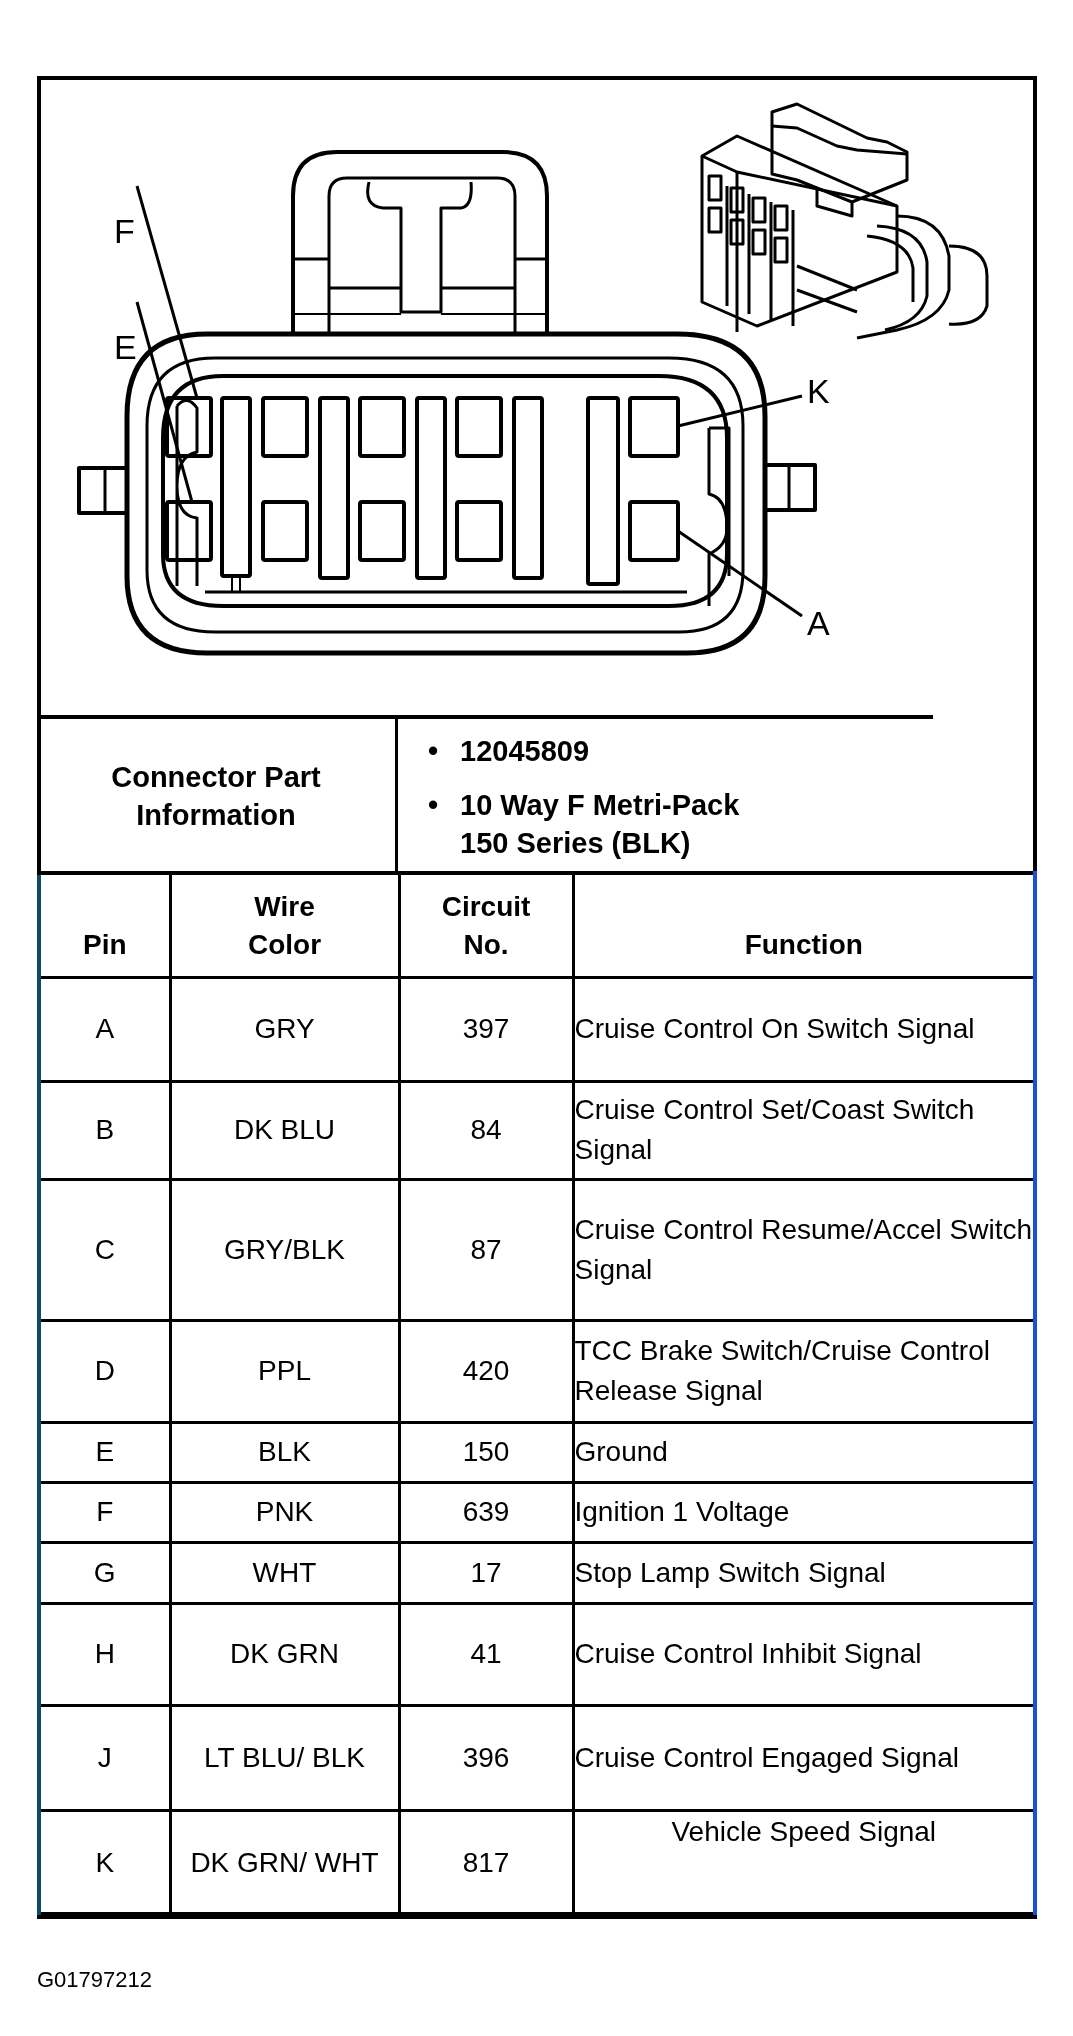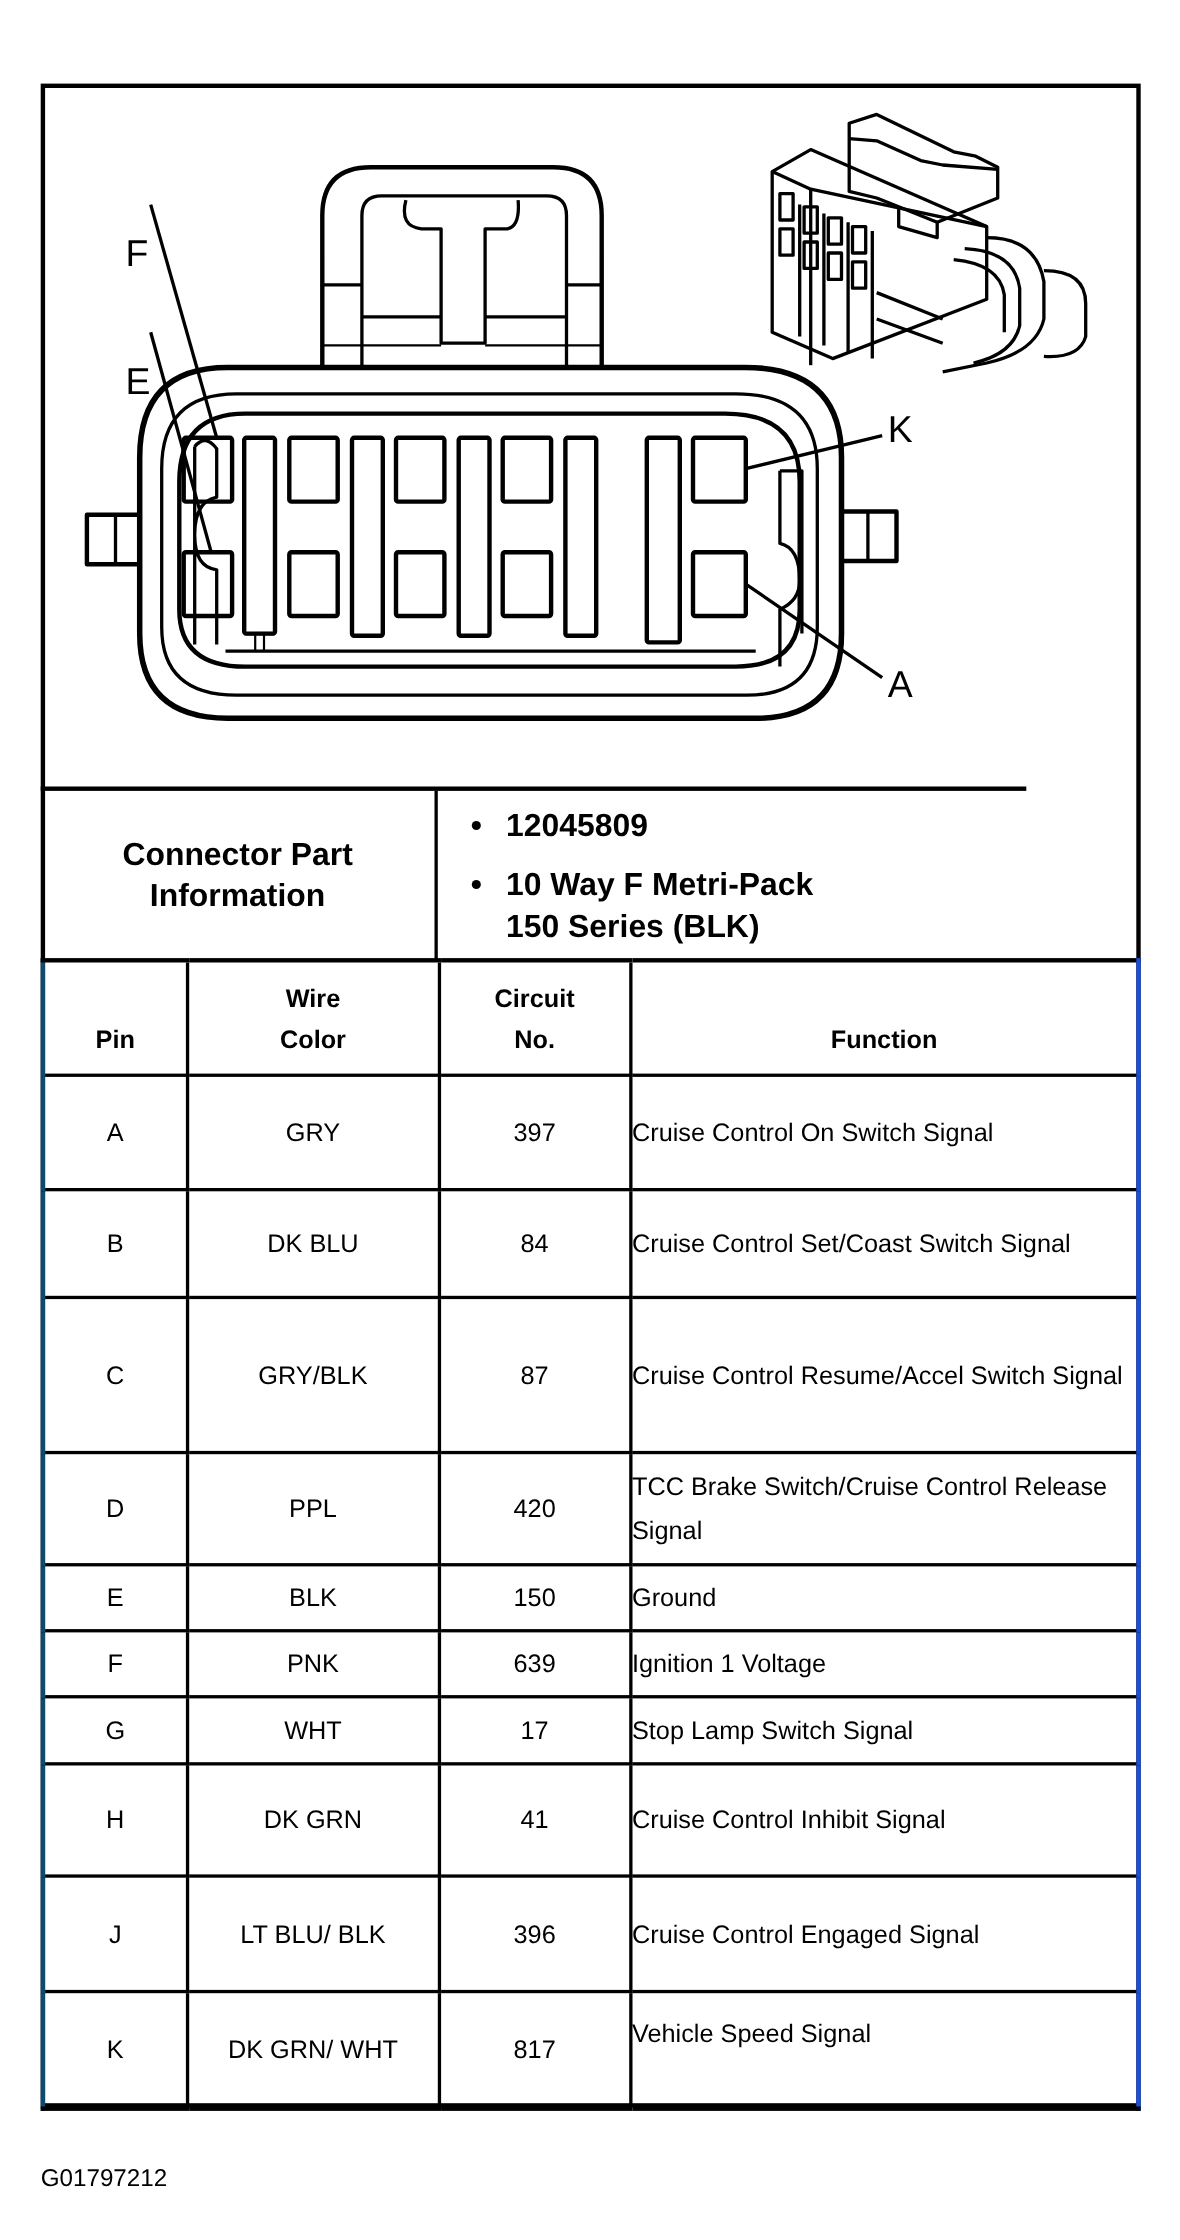--- a/index.html
+++ b/index.html
@@ -16,32 +16,32 @@
   .info-label { position: absolute; left: 0; top: 0; width: 358px; height: 154px;
                 border-right: 3px solid #000; display: flex; align-items: center;
                 justify-content: center; text-align: center; font-weight: bold;
                 font-size: 29px; line-height: 38px; }
   .info-values { position: absolute; left: 361px; top: 0; right: 0; height: 154px; }
   .info-line { position: absolute; left: 62px; font-weight: bold; font-size: 29px; white-space: nowrap; }
   .bullet { position: absolute; left: -32px; }
 
   table.pins { position: absolute; left: 37px; top: 871px; width: 1000px;
                border-collapse: collapse; table-layout: fixed; }
-  table.pins th, table.pins td { border: 3px solid #000; padding: 0; font-size: 23px; }
+  table.pins th, table.pins td { border: 3px solid #000; padding: 0; font-size: 28px; }
   table.pins tr:first-child th { border-top: 4px solid #000; }
   table.pins th:first-child, table.pins td:first-child { border-left: 4px solid #0c4a6e; }
   table.pins th:last-child, table.pins td:last-child { border-right: 4px solid #1d4ed8; }
   table.pins tr:last-child td { border-bottom: 4px solid #000; }
   table.pins th { font-weight: bold; vertical-align: bottom; text-align: center;
                   line-height: 38px; padding-bottom: 12px; }
   table.pins th.func { padding-bottom: 12px; }
   table.pins td { line-height: 40px; }
   td.c { text-align: center; vertical-align: middle; }
   td.f { text-align: left; vertical-align: middle; padding-left: 18px; padding-right: 8px; }
-  td.f.top { vertical-align: top; padding-top: 16px; }
+  td.f.top { vertical-align: top; padding-top: 0; text-align: center; }
   .caption { position: absolute; left: 37px; top: 1935px; font-size: 22px; margin-top: 32px; }
 </style>
 </head>
 <body>
 
 <div class="frame"></div>
 
 <div class="diagram">
   <svg width="1000" height="640" viewBox="0 0 1000 640" fill="none" stroke="#000" stroke-width="4" stroke-linejoin="round">
 

